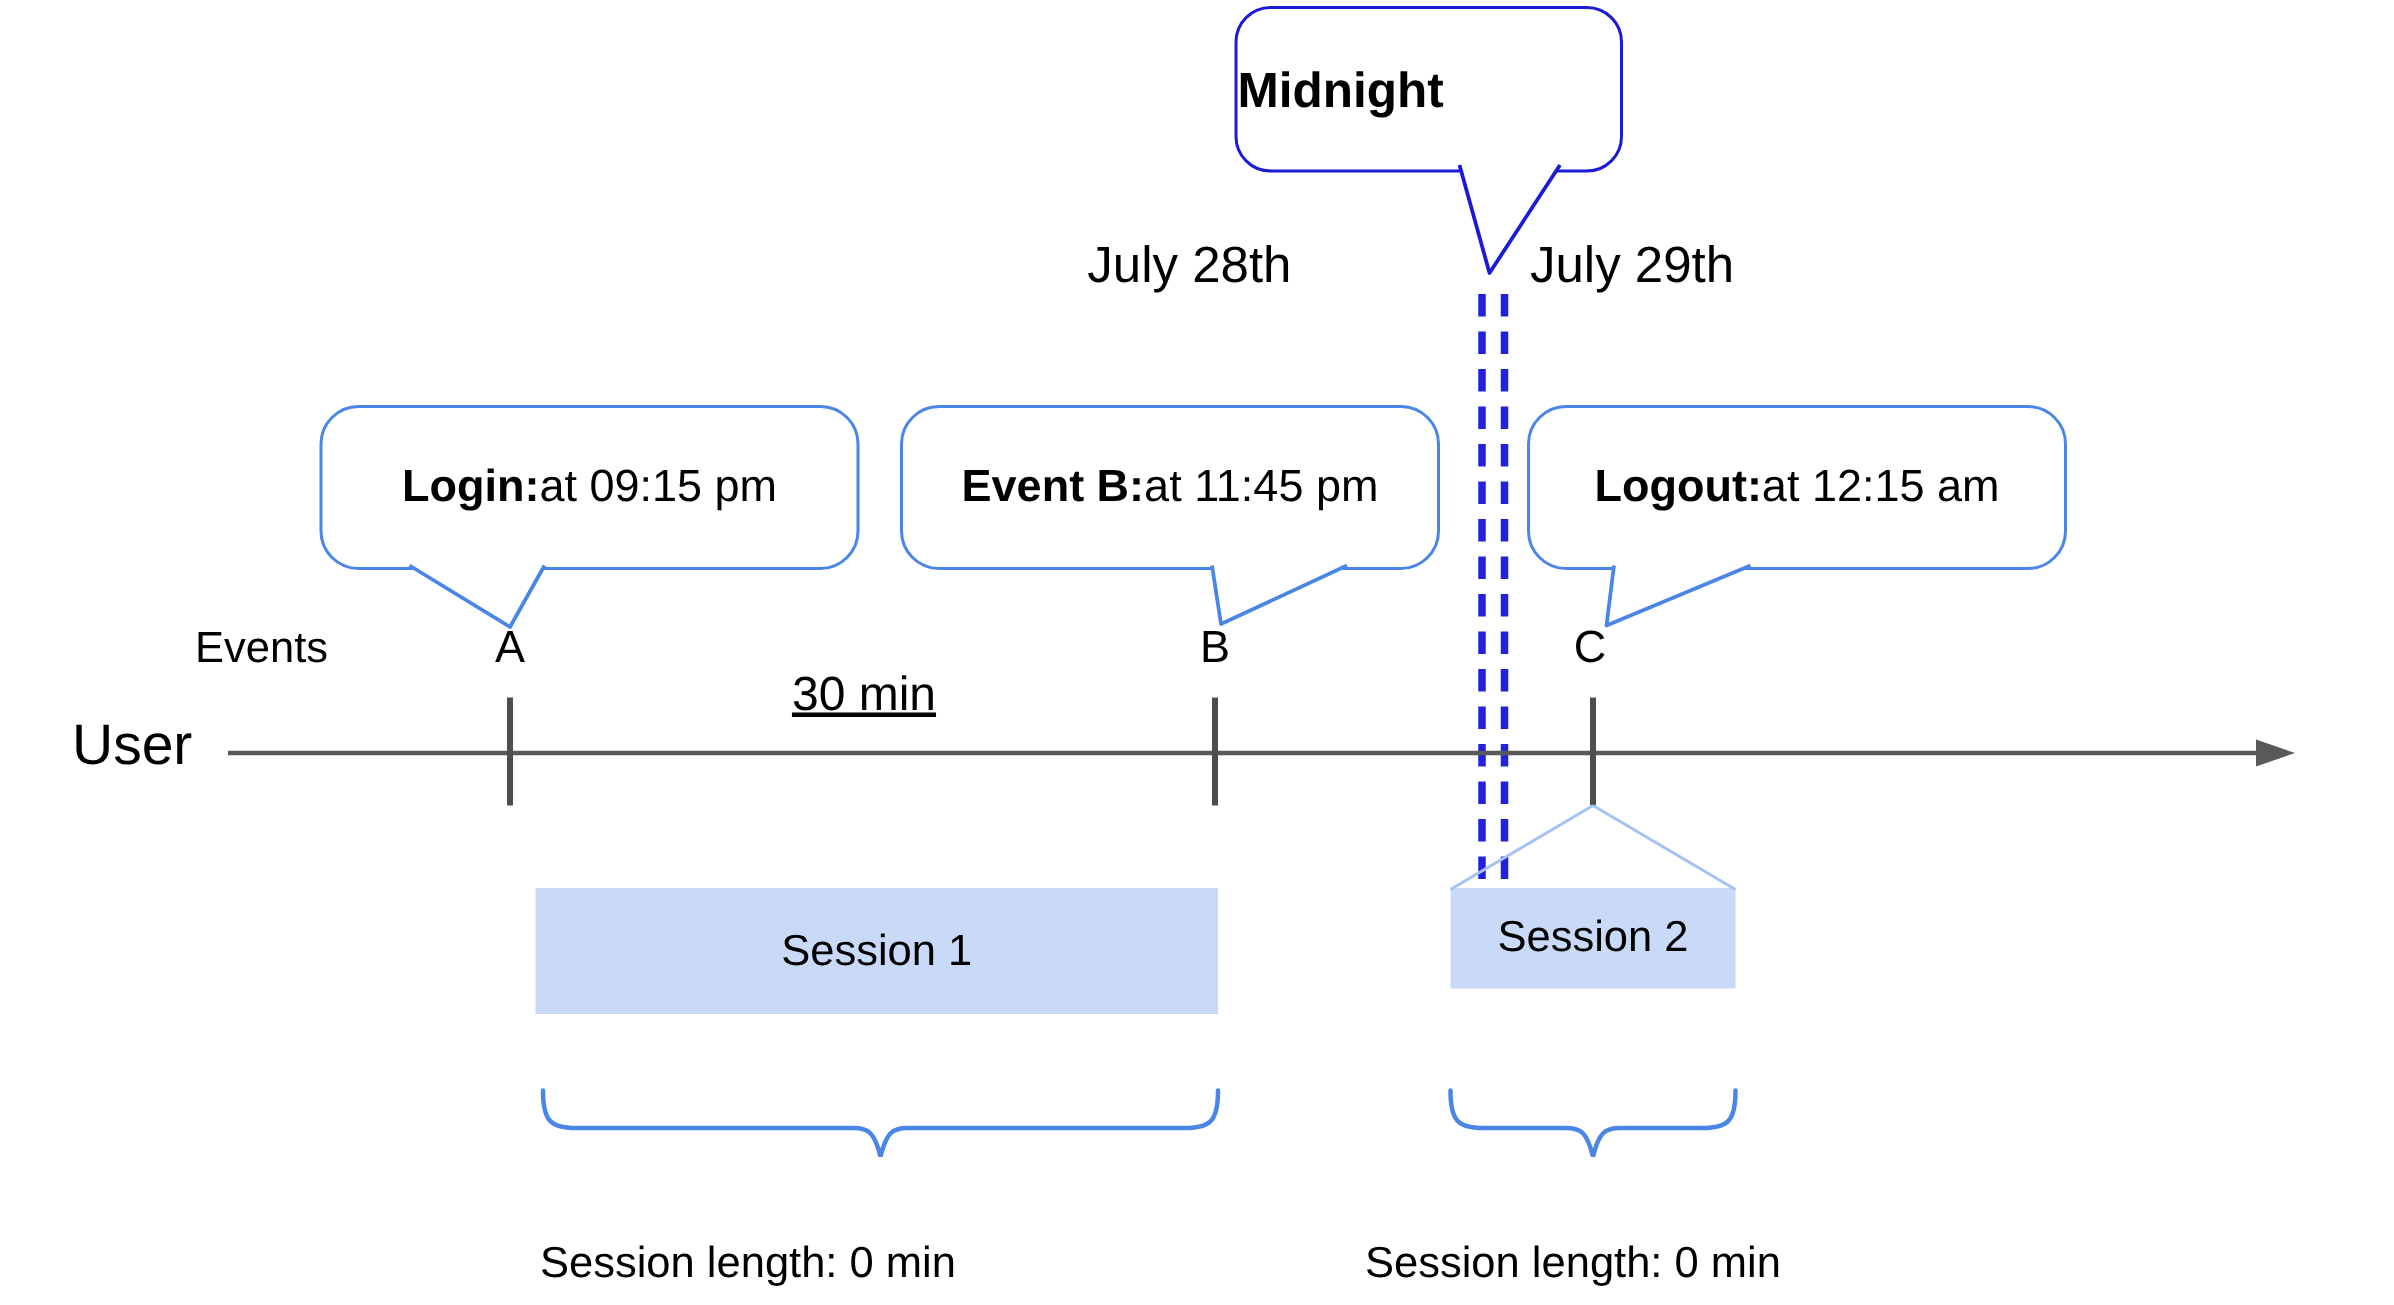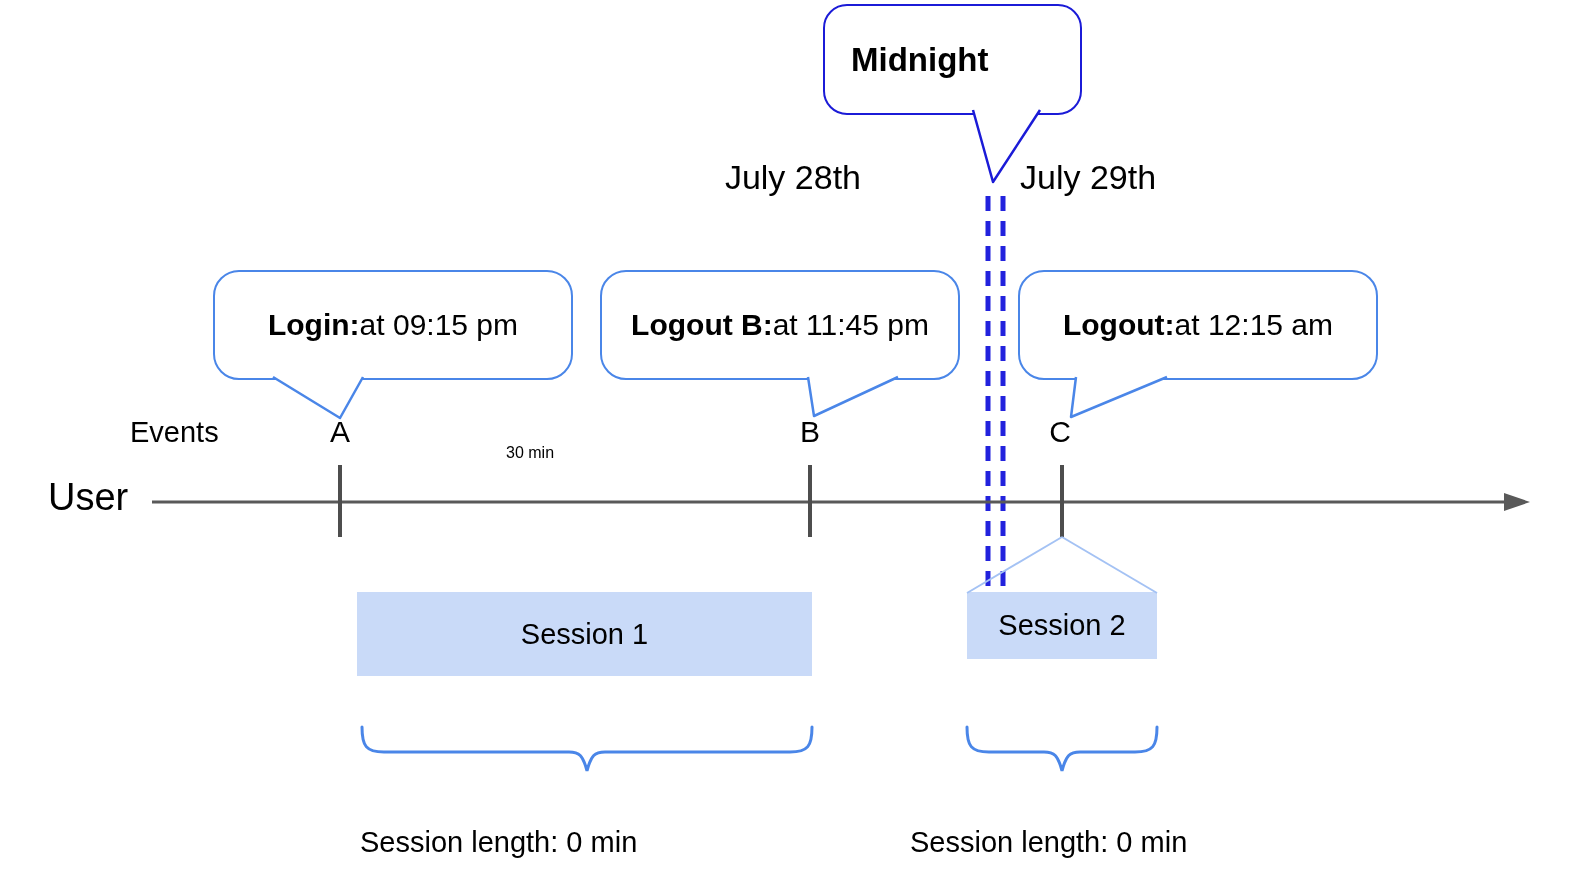--- a/index.html
+++ b/index.html
@@ -10,29 +10,29 @@
   .layer{position:absolute;left:0;top:0;pointer-events:none;}
   
   .callout{
     position:absolute;background:#fff;border:2.5px solid #4a86e8;border-radius:26px;
     display:flex;align-items:center;justify-content:center;
     font-size:30px;white-space:nowrap;box-sizing:border-box;
   }
   .callout .t-bold{font-weight:bold;}
   .callout.midnight{
     border-color:#1b1bd7;border-radius:24px;justify-content:flex-start;
-    padding-left:26px;font-weight:bold;font-size:33px;
+    font-weight:bold;font-size:33px;
   }
   
   .lbl{position:absolute;white-space:nowrap;}
   .date-lbl{font-size:34px;}
   .letter-lbl{font-size:30px;width:40px;text-align:center;}
   .events-lbl{font-size:29px;}
   .user-lbl{font-size:38px;}
-  .interval-lbl{font-size:16px;width:140px;text-align:left;}
+  .interval-lbl{font-size:32px;width:140px;text-align:center;text-decoration:underline;}
   .length-lbl{font-size:29px;margin-top:27px;}
   
   .session-box{
     position:absolute;background:#c9daf8;display:flex;align-items:center;justify-content:center;
     font-size:29px;box-sizing:border-box;
   }
 </style>
 </head>
 <body>
 
@@ -41,21 +41,21 @@
   <div class="callout midnight" style="left:823px;top:4px;width:259px;height:111px;">
     <span>Midnight</span>
   </div>
 
   <div class="callout" style="left:213px;top:270px;width:360px;height:110px;">
       <span class="t-bold">Login:</span>
       <span> at 09:15 pm</span>
     </div>
 
   <div class="callout" style="left:600px;top:270px;width:360px;height:110px;">
-      <span class="t-bold">Logout B:</span>
+      <span class="t-bold">Event B:</span>
       <span> at 11:45 pm</span>
     </div>
 
   <div class="callout" style="left:1018px;top:270px;width:360px;height:110px;">
       <span class="t-bold">Logout:</span>
       <span> at 12:15 am</span>
     </div>
 
   <div class="lbl date-lbl" style="left:661px;top:158px;width:200px;text-align:right;">July 28th</div>
   <div class="lbl date-lbl" style="left:1020px;top:158px;">July 29th</div>

